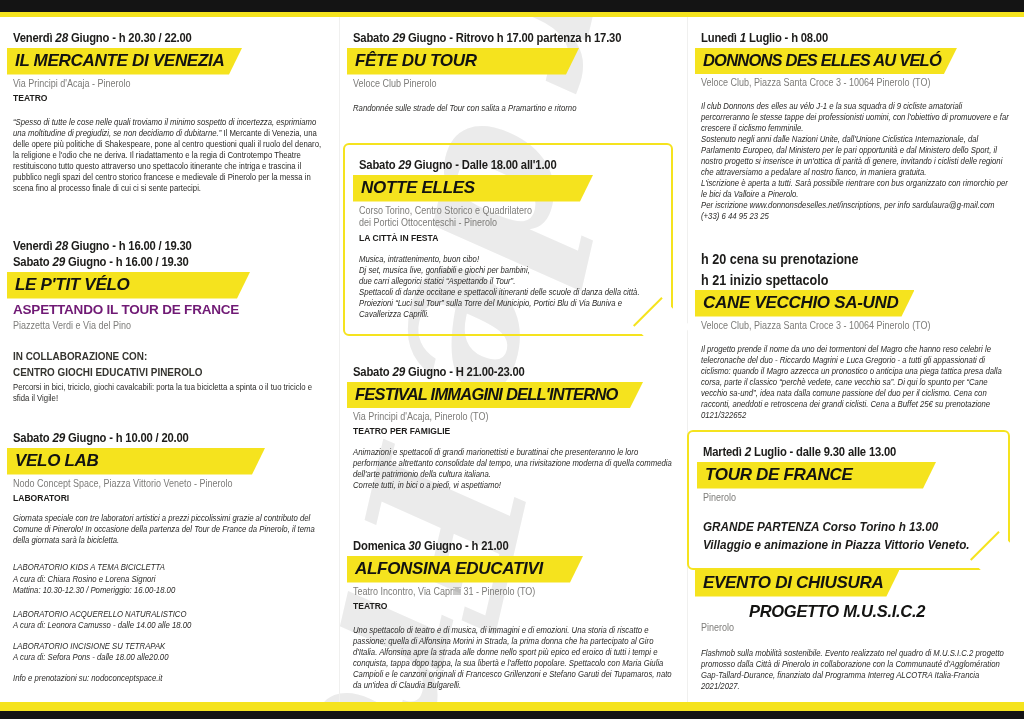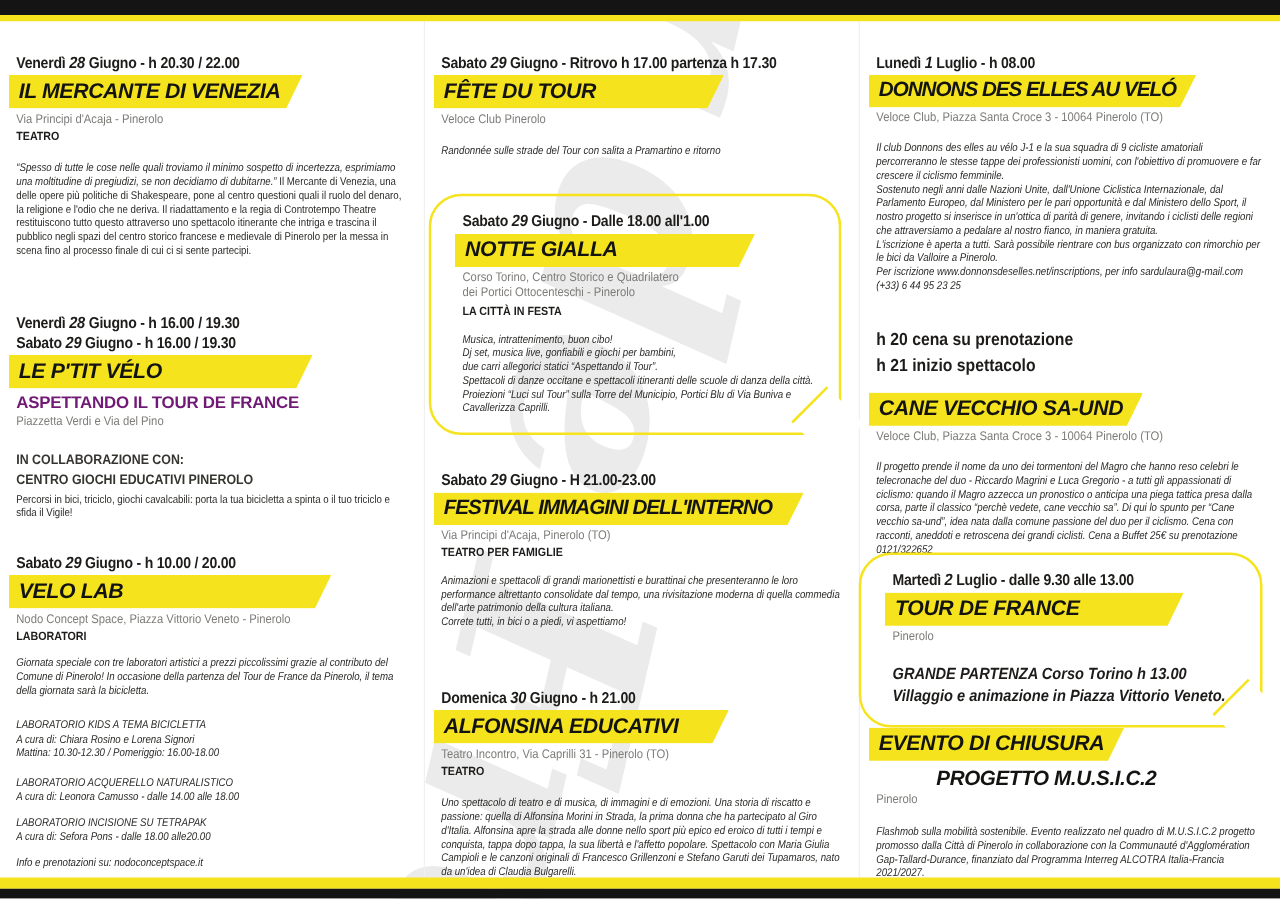--- a/index.html
+++ b/index.html
@@ -10,21 +10,21 @@
   .bar-top-yellow{top:12px;height:5px;background:#F5E31E;}
   .bar-bottom-yellow{top:702px;height:9px;background:#F5E31E;}
   .bar-bottom-black{top:711px;height:8px;background:#141414;}
 
   .watermark{position:absolute;left:470px;top:390px;z-index:0;white-space:nowrap;
              transform:translate(-50%,-50%) rotate(103deg);
              font-family:"DejaVu Serif",serif;font-style:italic;font-weight:bold;
              font-size:210px;color:#ebebeb;letter-spacing:-6px;}
   .fold{position:absolute;top:17px;bottom:17px;width:1px;background:#f0f0ef;z-index:1;}
 
-  .col{position:absolute;top:12px;height:609px;z-index:2;}
+  .col{position:absolute;top:0;height:609px;z-index:2;}
   #col1{left:13px;width:317px;}
   #col2{left:353px;width:326px;}
   #col3{left:701px;width:310px;}
   .ev{position:absolute;left:0;right:0;}
 
   .date{font-size:12.5px;font-weight:700;line-height:16px;letter-spacing:-.2px;color:#1d1c1a;
         transform:scaleX(.9);transform-origin:0 0;width:111%;}
   .date .day{font-style:italic;font-weight:800;font-size:13px;}
 
   .band{display:inline-block;position:relative;z-index:0;margin:2px 0 0 -6px;
@@ -48,22 +48,22 @@
             letter-spacing:-.3px;color:#131311;}
   .collab{font-size:11px;font-weight:700;line-height:16px;color:#35342f;
           transform:scaleX(.9);transform-origin:0 0;width:111%;}
   .lab{font-style:italic;font-size:9px;line-height:11.5px;color:#2b2a28;margin:0;
        transform:scaleX(.86);transform-origin:0 0;width:116%;}
   .sched{font-size:14px;font-weight:600;line-height:21px;color:#1d1c1a;
          transform:scaleX(.9);transform-origin:0 0;width:111%;}
   .note{font-style:italic;font-weight:600;font-size:13px;line-height:18px;color:#1d1c1a;margin:0;
         transform:scaleX(.9);transform-origin:0 0;width:111%;}
 
-  .ybox{position:absolute;border:2px solid #F5E31E;border-radius:26px;
-        padding:12px 14px 14px 25px;box-sizing:border-box;}
+  .ybox{position:absolute;border:2px solid #F5E31E;border-radius:6px;
+        padding:12px 14px 14px 14px;box-sizing:border-box;}
   .ybox::after{content:"";position:absolute;right:-12px;bottom:-12px;width:40px;height:40px;
         background:#ffffff;border-left:2.5px solid #F5E31E;transform:rotate(45deg);}
 
   .mt10{margin-top:10px;} .mt12{margin-top:12px;} .mt13{margin-top:13px;}
   .mt16{margin-top:16px;} .mt9{margin-top:9px;} .mt4{margin-top:4px;margin-left:48px;}
   .mt2{margin-top:2px;} .mt1{margin-top:1px;} .mt14{margin-top:14px;} .mt3{margin-top:3px;}
 </style>
 </head>
 <body>
 
@@ -122,21 +122,21 @@
 
     <section class="ev" style="top:30px">
       <div class="date"><span>Sabato </span><span class="day">29</span><span> Giugno - Ritrovo h 17.00 partenza h 17.30</span></div>
       <h2 class="band" style="min-width:232px"><span>FÊTE DU TOUR</span></h2>
       <div class="venue">Veloce Club Pinerolo</div>
       <p class="body it mt13">Randonnée sulle strade del Tour con salita a Pramartino e ritorno</p>
     </section>
 
     <section class="ev ybox" style="top:143px;left:-10px;width:330px">
       <div class="date"><span>Sabato </span><span class="day">29</span><span> Giugno - Dalle 18.00 all'1.00</span></div>
-      <h2 class="band" style="min-width:240px"><span>NOTTE GIALLA</span></h2>
+      <h2 class="band" style="min-width:240px"><span>NOTTE ELLES</span></h2>
       <div class="venue">Corso Torino, Centro Storico e Quadrilatero</div>
       <div class="venue" style="margin-top:0">dei Portici Ottocenteschi - Pinerolo</div>
       <div class="cat">LA CITTÀ IN FESTA</div>
       <p class="body it mt10">Musica, intrattenimento, buon cibo!</p>
       <p class="body it">Dj set, musica live, gonfiabili e giochi per bambini,</p>
       <p class="body it">due carri allegorici statici “Aspettando il Tour”.</p>
       <p class="body it">Spettacoli di danze occitane e spettacoli itineranti delle scuole di danza della città.</p>
       <p class="body it">Proiezioni “Luci sul Tour” sulla Torre del Municipio, Portici Blu di Via Buniva e Cavallerizza Caprilli.</p>
     </section>
 
@@ -169,21 +169,21 @@
       <p class="body it">L'iscrizione è aperta a tutti. Sarà possibile rientrare con bus organizzato con rimorchio per le bici da Valloire a Pinerolo.</p>
       <p class="body it">Per iscrizione www.donnonsdeselles.net/inscriptions, per info sardulaura@g-mail.com (+33) 6 44 95 23 25</p>
     </section>
 
     <section class="ev" style="top:249px">
       <div class="sched">h 20 cena su prenotazione</div>
       <div class="sched">h 21 inizio spettacolo</div>
     </section>
 
     <section class="ev" style="top:290px">
-      <h2 class="band" style="min-width:187px;margin-top:12px"><span>CANE VECCHIO SA-UND</span></h2>
+      <h2 class="band" style="min-width:187px;margin-top:0"><span>CANE VECCHIO SA-UND</span></h2>
       <div class="venue">Veloce Club, Piazza Santa Croce 3 - 10064 Pinerolo (TO)</div>
       <p class="body it mt12">Il progetto prende il nome da uno dei tormentoni del Magro che hanno reso celebri le telecronache del duo - Riccardo Magrini e Luca Gregorio - a tutti gli appassionati di ciclismo: quando il Magro azzecca un pronostico o anticipa una piega tattica presa dalla corsa, parte il classico “perchè vedete, cane vecchio sa”. Di qui lo spunto per “Cane vecchio sa-und”, idea nata dalla comune passione del duo per il ciclismo. Cena con racconti, aneddoti e retroscena dei grandi ciclisti. Cena a Buffet 25€ su prenotazione 0121/322652</p>
     </section>
 
     <section class="ev ybox" style="top:430px;left:-14px;width:323px">
       <div class="date"><span>Martedì </span><span class="day">2</span><span> Luglio -  dalle 9.30 alle 13.00</span></div>
       <h2 class="band" style="min-width:239px"><span>TOUR DE FRANCE</span></h2>
       <div class="venue">Pinerolo</div>
       <p class="note mt14">GRANDE PARTENZA Corso Torino h 13.00</p>
       <p class="note">Villaggio e animazione in Piazza Vittorio Veneto.</p>

